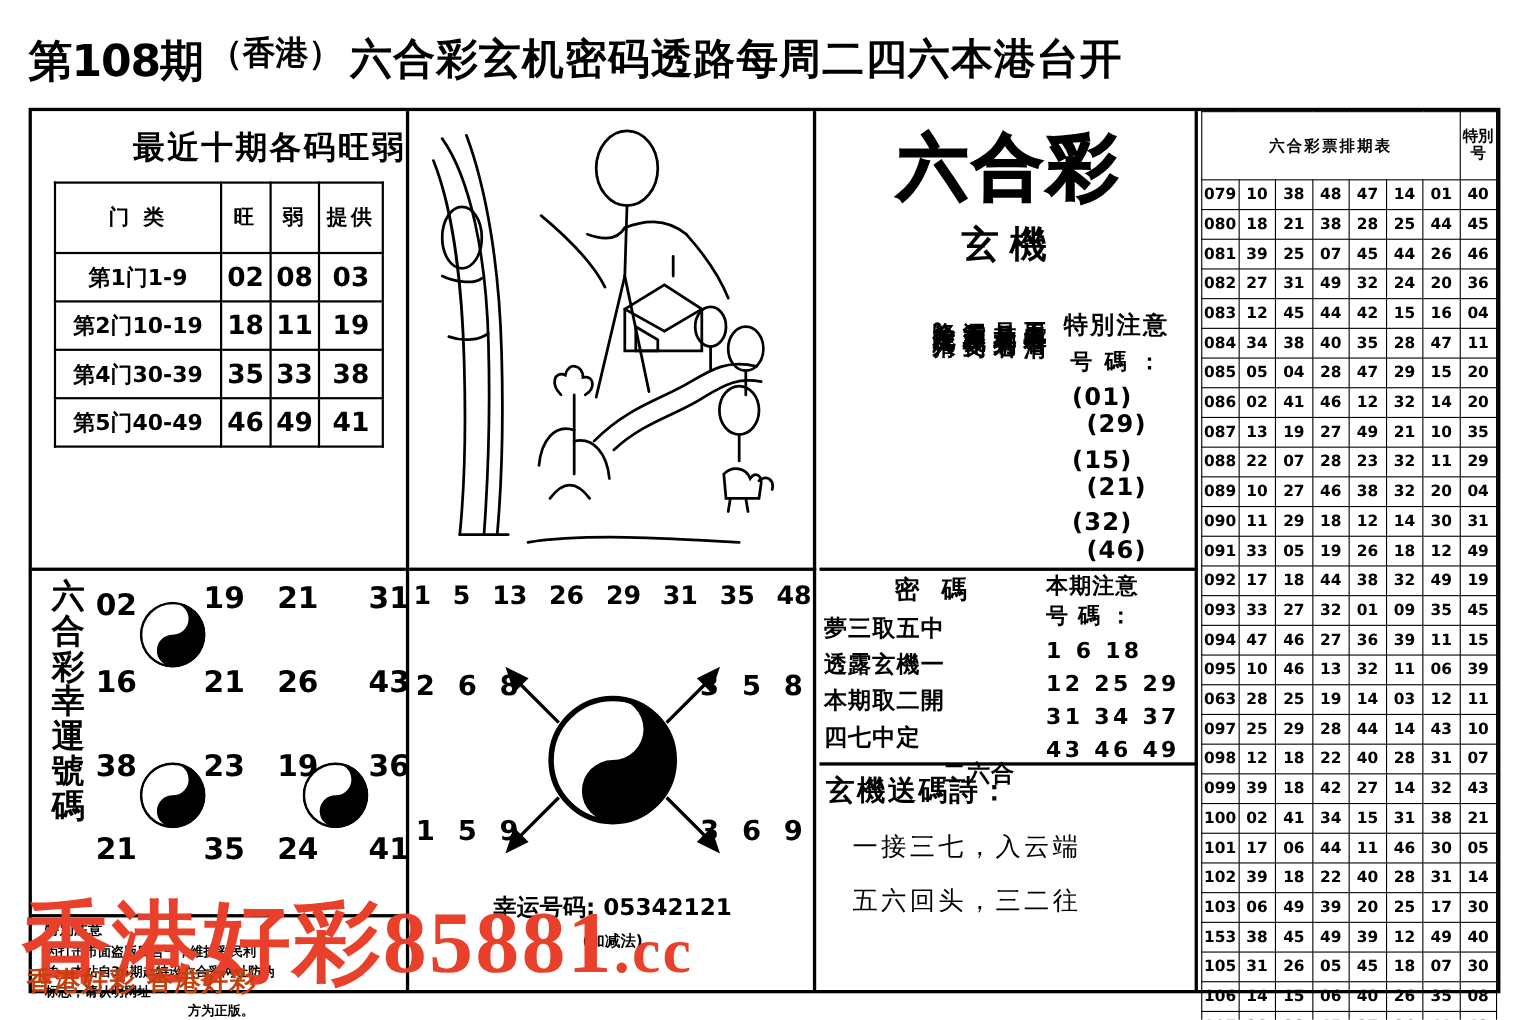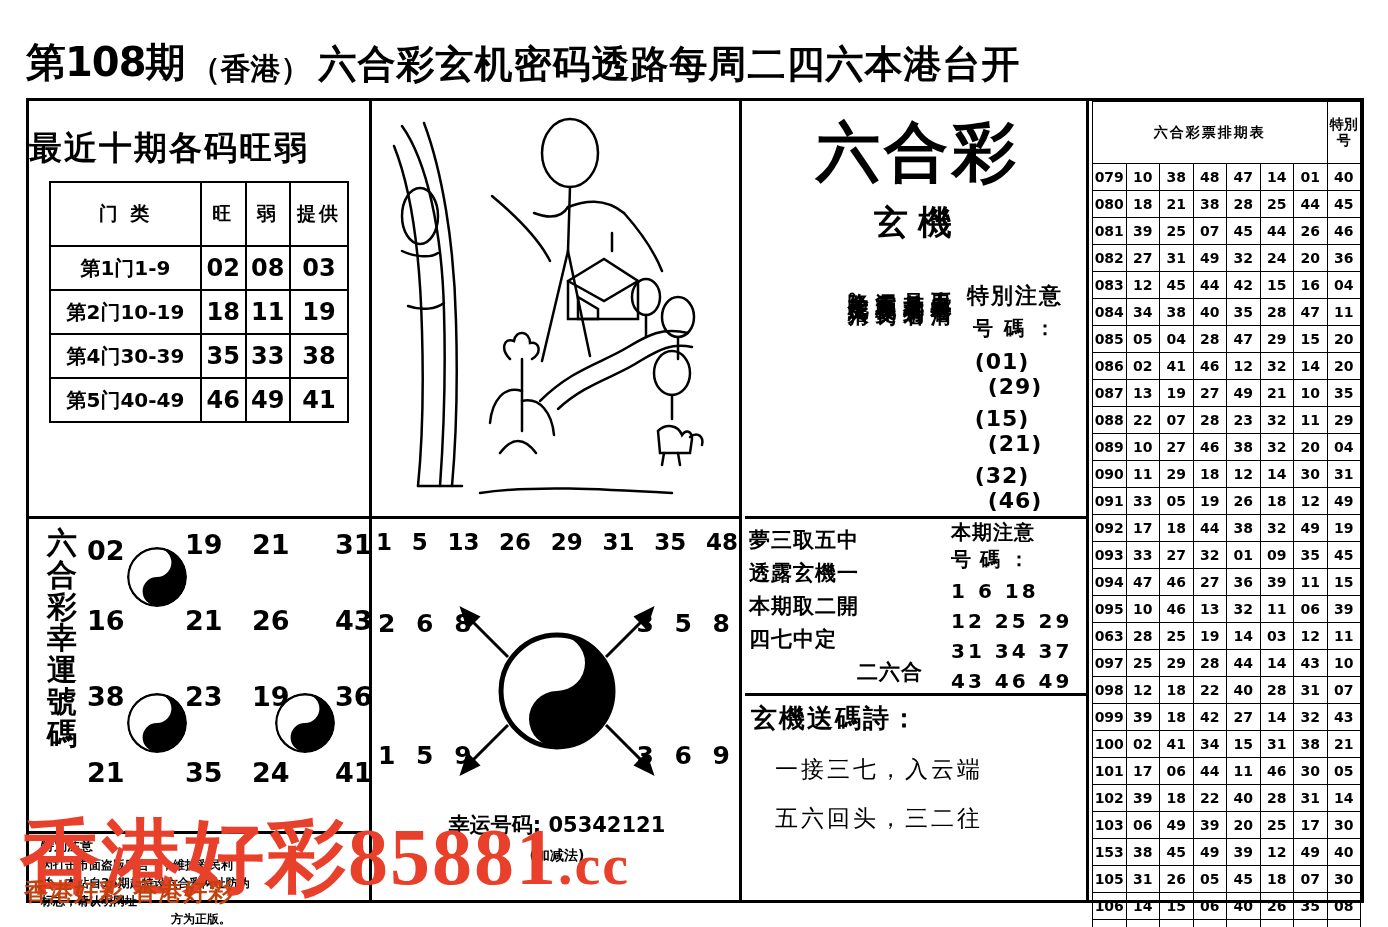--- a/index.html
+++ b/index.html
@@ -9,41 +9,40 @@
     font-family:"DejaVu Sans","Liberation Sans",sans-serif;
     color:#000;
     overflow:hidden;
     position:relative;
   }
   .sheet{position:absolute;left:0;top:0;width:1388px;height:927px;}
 
   
   .header{
     position:absolute;left:26px;top:28px;width:1340px;height:62px;
-    display:flex;align-items:flex-end;
+    display:flex;align-items:flex-start;
     font-weight:bold;white-space:nowrap;
   }
   .hdr-issue{font-size:40px;letter-spacing:-1px;}
   .hdr-hk{font-size:30px;margin-left:6px;}
   .hdr-main{font-size:38px;margin-left:8px;letter-spacing:1px;}
 
   
   .frame{
     position:absolute;left:26px;top:98px;width:1338px;height:805px;
     border:3px solid #000;box-sizing:border-box;
   }
   
   .vsep{position:absolute;top:0;bottom:0;width:3px;background:#000;}
 
   
   .col-left{position:absolute;left:0;top:0;width:340px;height:100%;}
   .panel-title{
-    text-align:left;font-weight:bold;font-size:33px;padding:14px 0 10px;
+    text-align:right;font-weight:bold;font-size:29px;padding:14px 0 10px;
     letter-spacing:2px;
-    margin-top:11px;
   }
   table.grid{border-collapse:collapse;width:300px;margin:0 auto;}
   table.grid th,table.grid td{
     border:2px solid #000;text-align:center;font-weight:bold;
   }
   table.grid th{font-size:19px;padding:18px 0;letter-spacing:3px;}
   table.grid td{font-size:24px;padding:7px 0;}
   table.grid td.cat{font-size:20px;letter-spacing:0px;white-space:nowrap;}
   .hr-left{position:absolute;left:0;right:0;height:3px;background:#000;}
 
@@ -81,21 +80,21 @@
   .lucky-code .sub{display:block;font-size:14px;font-weight:bold;margin-top:8px;}
 
   
   .col-rm{position:absolute;left:716px;top:0;width:344px;height:100%;}
   .logo{
     position:absolute;left:8px;top:8px;width:330px;height:160px;
     text-align:center;
   }
   .logo-main{
     font-family:"DejaVu Serif","Liberation Serif",serif;
-    font-size:64px;font-weight:normal;letter-spacing:4px;
+    font-size:64px;font-weight:bold;letter-spacing:4px;
     -webkit-text-stroke:2px #000;
   }
   .logo-sub{font-size:34px;font-weight:bold;letter-spacing:10px;margin-top:4px;}
   .vpoem{
     position:absolute;left:8px;top:175px;width:200px;height:230px;
     display:flex;flex-direction:row-reverse;justify-content:flex-start;gap:2px;
   }
   .vline{
     writing-mode:vertical-rl;text-orientation:upright;
     font-size:21px;font-weight:bold;line-height:1.22;letter-spacing:2px;
@@ -401,20 +400,21 @@
         <div class="pair">
           <span>(32)</span>
           &nbsp;&nbsp;
           <span>(46)</span>
         </div>
       </div>
 
       <div class="hr-left" style="top:415px;"></div>
 
       <div class="mima">
+        <div class="ttl">密 碼</div>
         <div class="ln">夢三取五中</div>
         <div class="ln">透露玄機一</div>
         <div class="ln">本期取二開</div>
         <div class="ln">四七中定</div>
         <div class="ln ind">二六合</div>
       </div>
 
       <div class="benqi">
         <div class="ttl">本期注意</div>
         <div class="ttl2">号 碼 ：</div>

